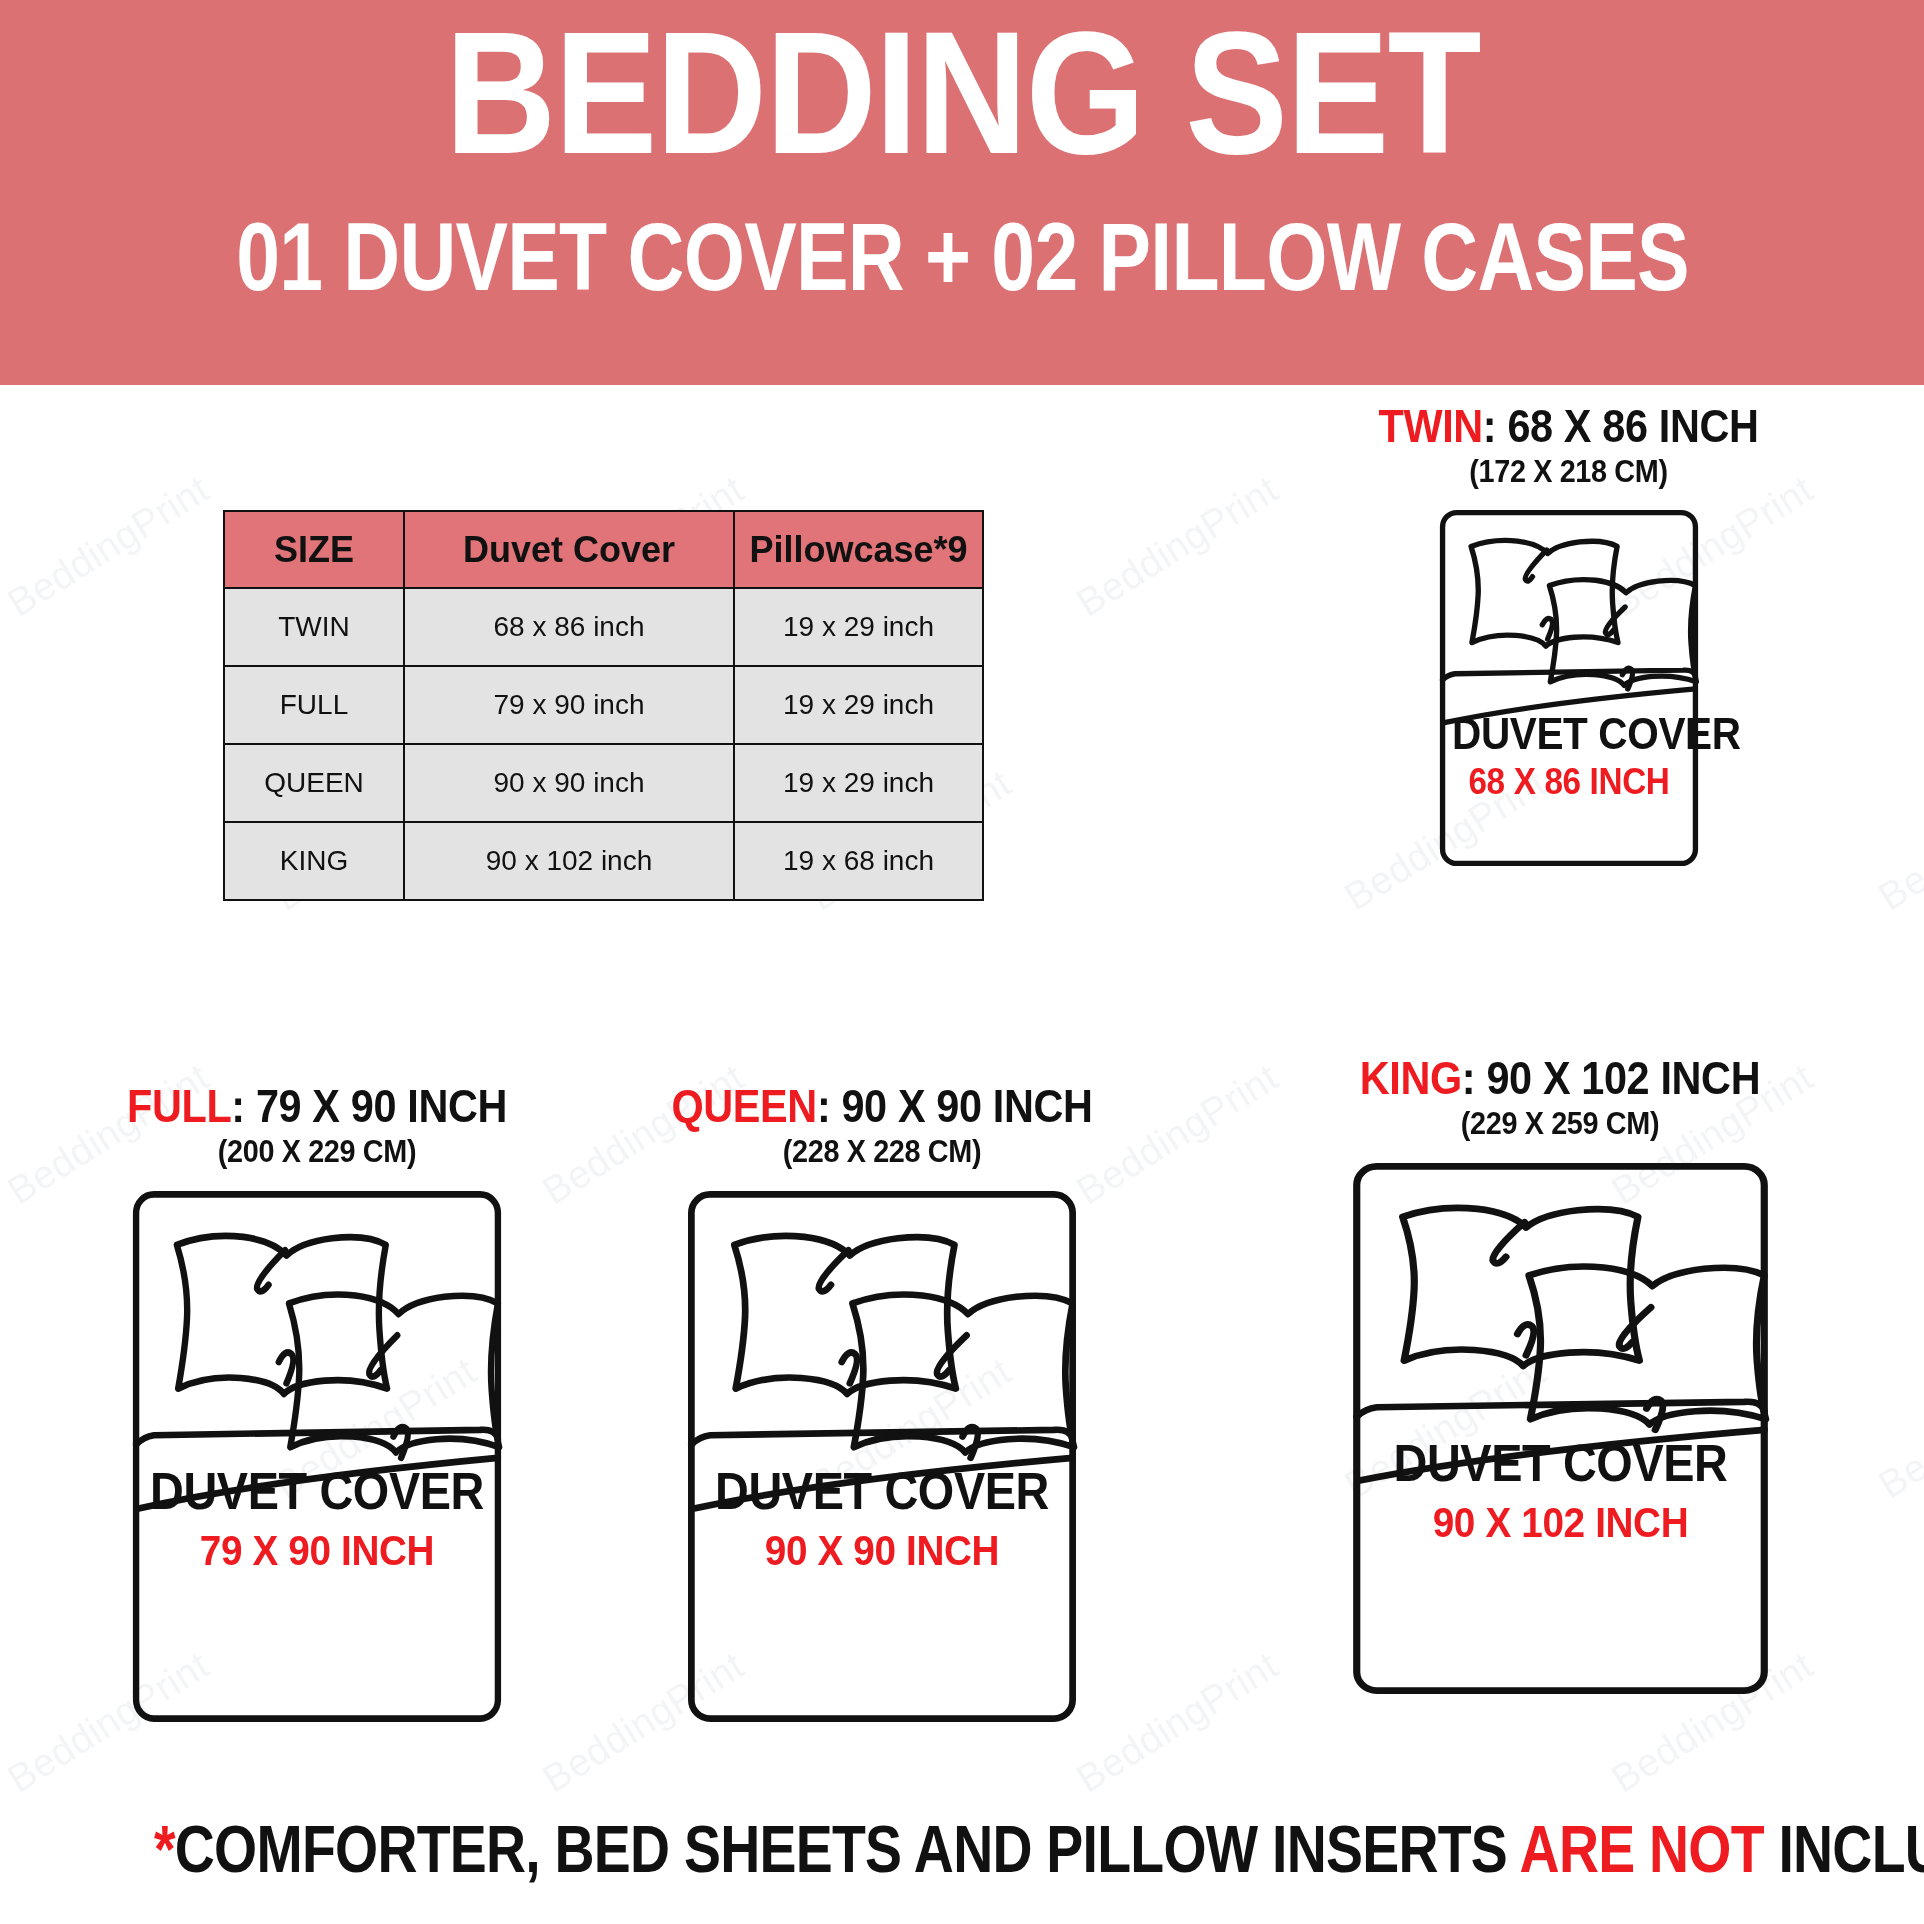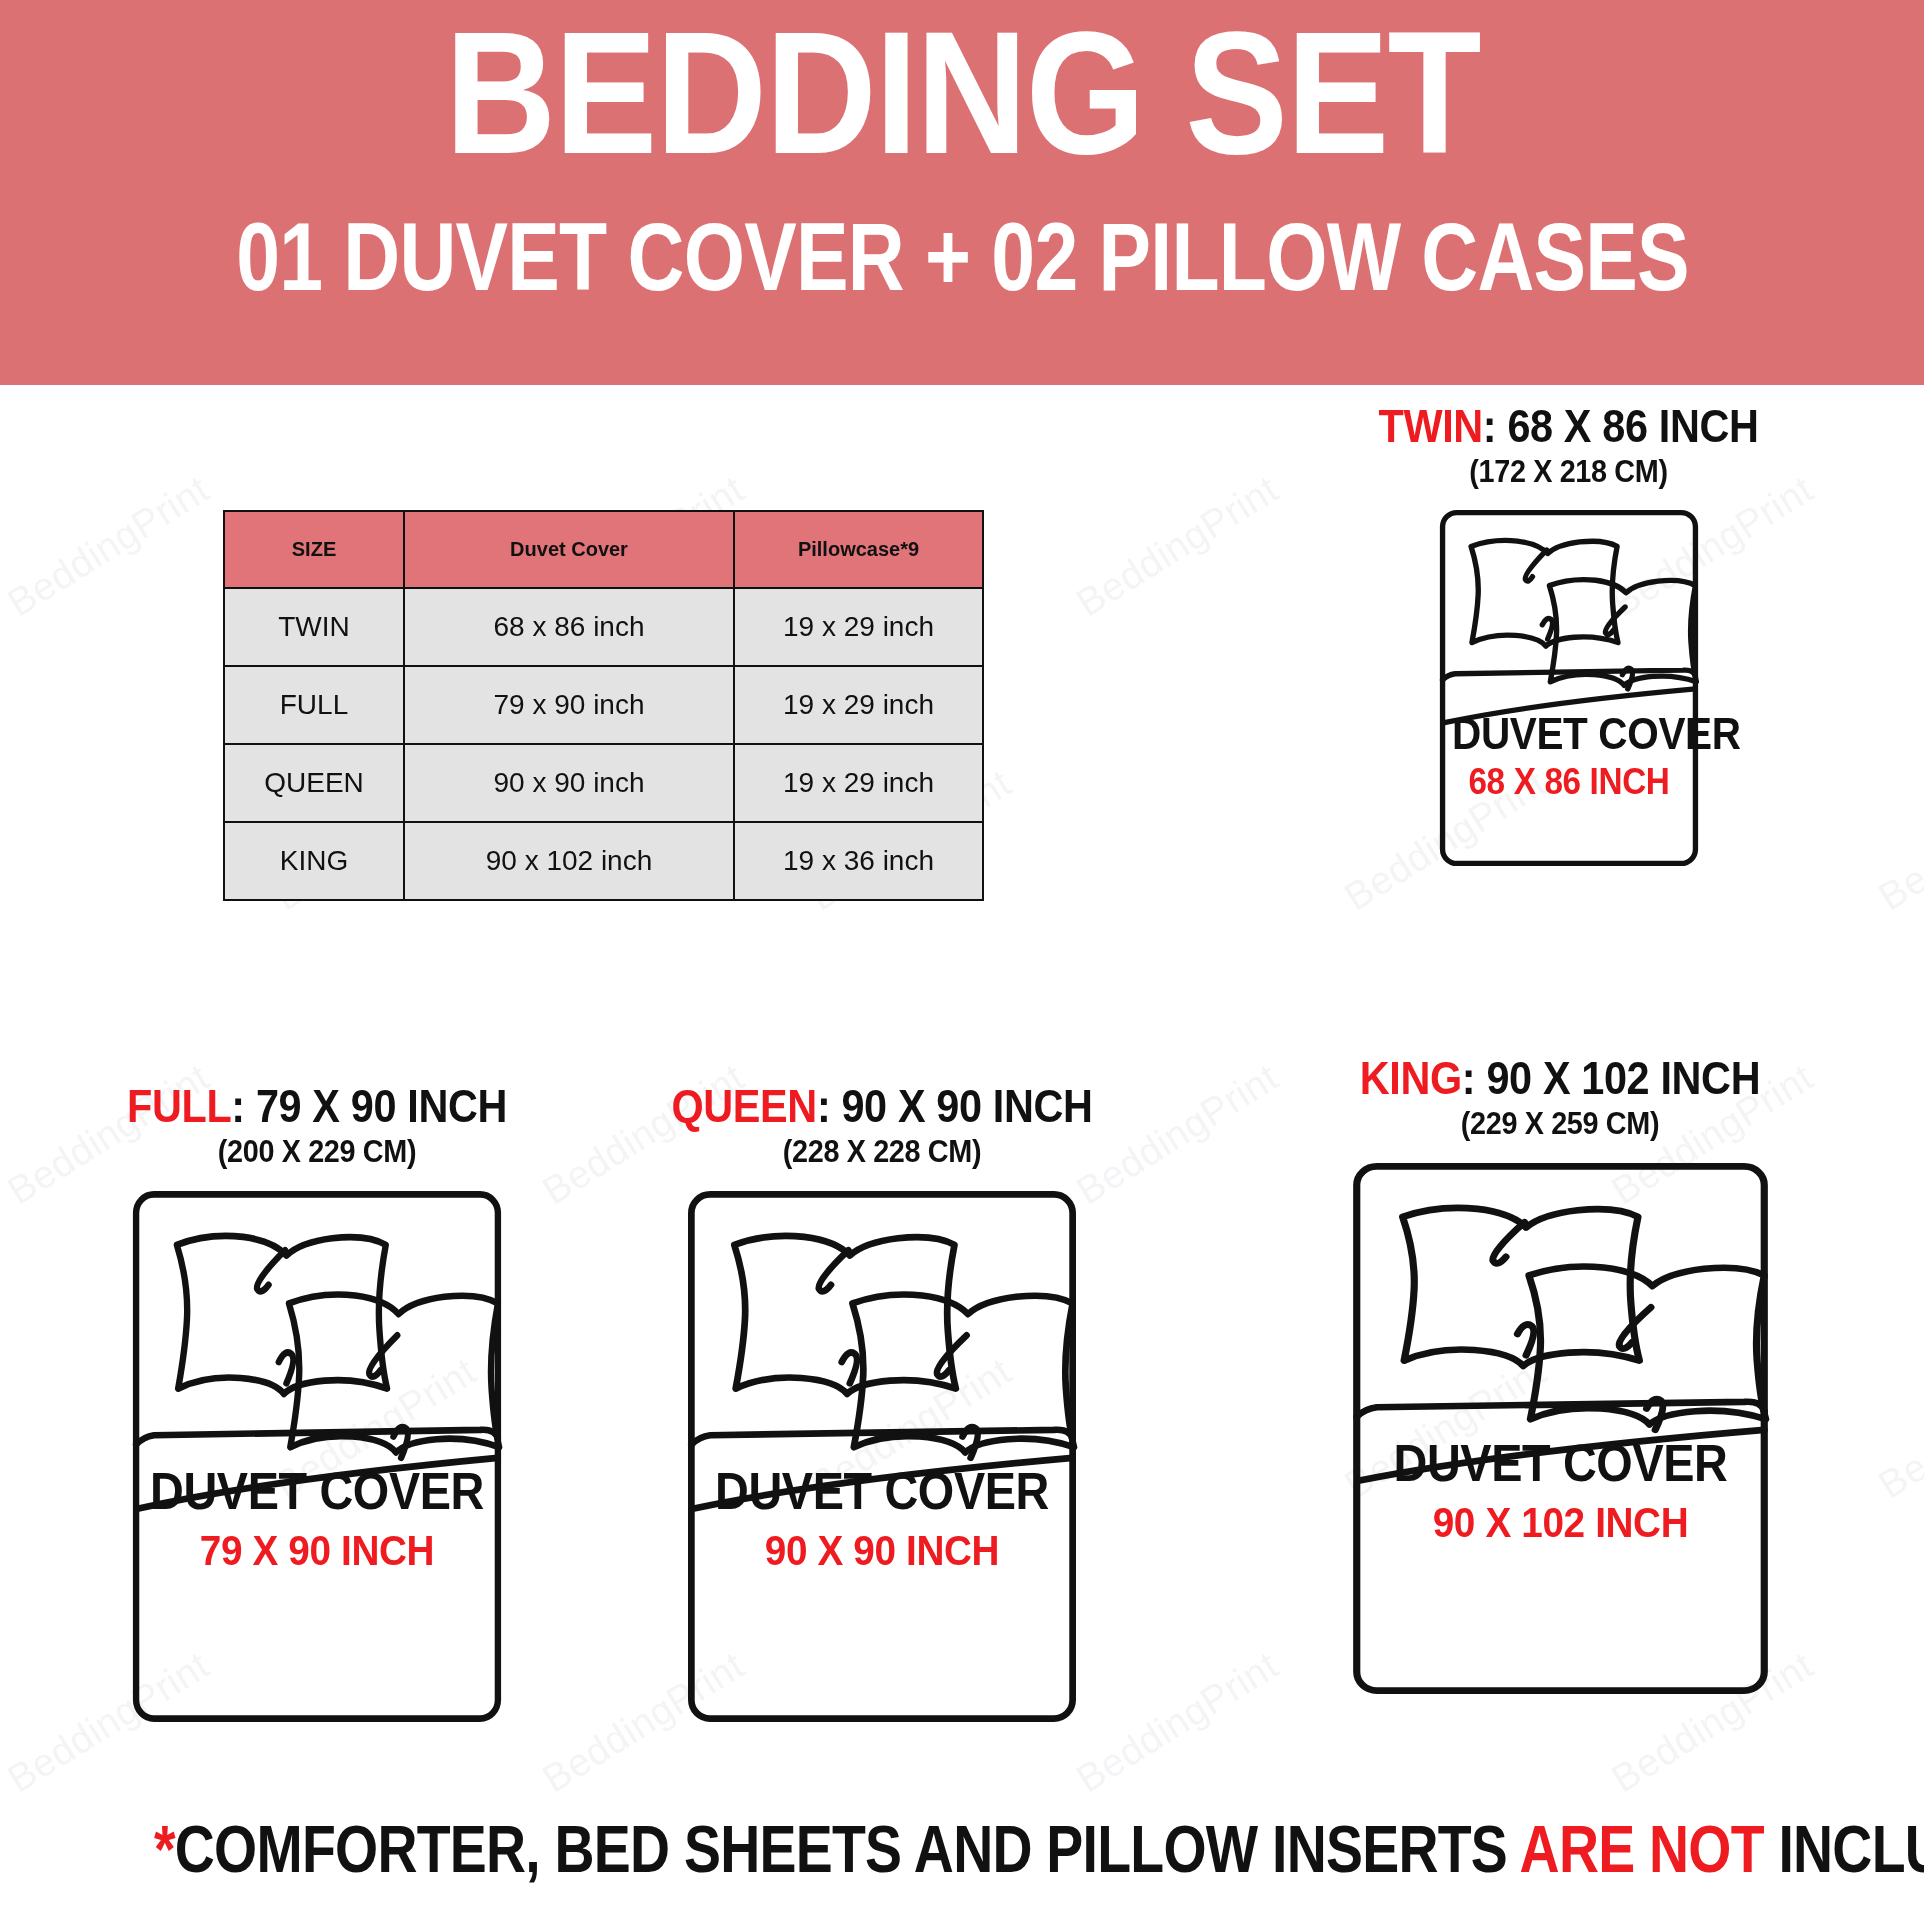--- a/index.html
+++ b/index.html
@@ -96,21 +96,21 @@
     text-align: center;
     vertical-align: middle;
     font-family: "Liberation Sans", sans-serif;
     color: #111111;
     padding: 0;
   }
   #size-table thead th {
     background: #e07478;
     height: 75px;
     font-weight: bold;
-    font-size: 20px;
+    font-size: 36px;
   }
   #size-table tbody td {
     background: #e3e3e3;
     height: 76px;
     font-weight: normal;
     font-size: 28px;
   }
   .col-size   { width: 178px; }
   .col-duvet  { width: 328px; }
   .col-pillow { width: 247px; }
@@ -241,21 +241,21 @@
       <td>19 x 29 inch</td>
     </tr>
     <tr>
       <td>QUEEN</td>
       <td>90 x 90 inch</td>
       <td>19 x 29 inch</td>
     </tr>
     <tr>
       <td>KING</td>
       <td>90 x 102 inch</td>
-      <td>19 x 36 inch</td>
+      <td>19 x 68 inch</td>
     </tr>
   </tbody>
 </table>
 
 <div class="diagram" id="diagram-twin" style="left:1230px; top:400px; width:677px;">
   <div class="diag-title">
     <span class="size-word">TWIN</span><span>: 68 X 86 INCH</span>
   </div>
   <div class="diag-sub">(172 X 218 CM)</div>
   <div class="bed-wrap" style="width:260px; height:358px; margin-top:18px;">

